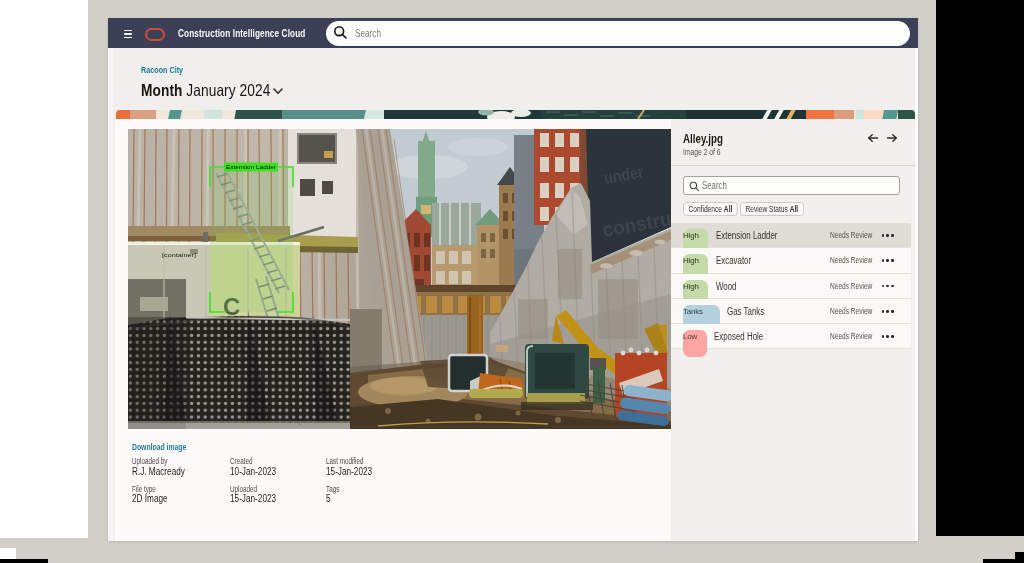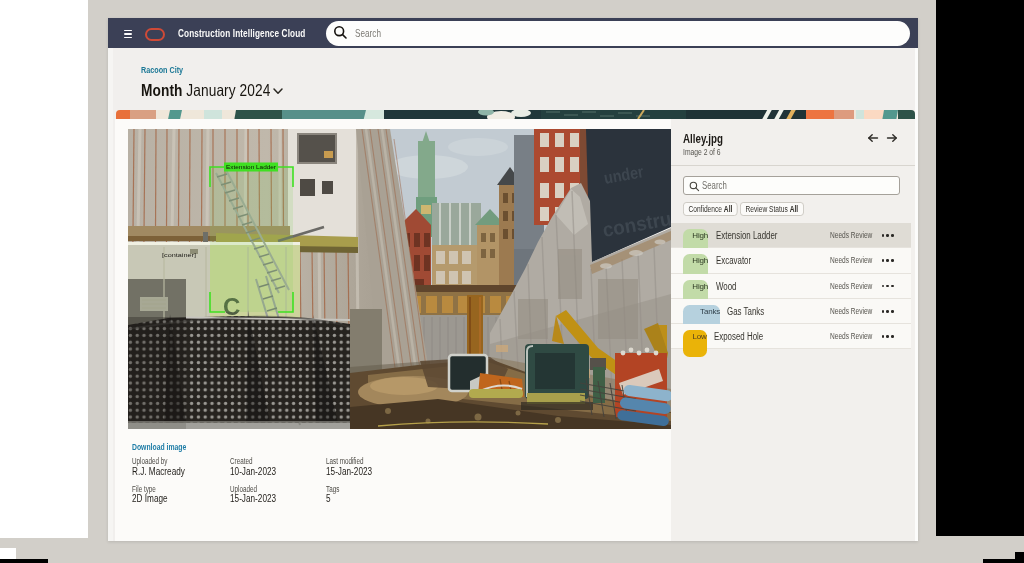--- a/index.html
+++ b/index.html
@@ -27,24 +27,24 @@
 #ptitle{left:683px;top:132px;font-size:12.5px;font-weight:bold;color:#1d1a16;transform:scaleX(.78);transform-origin:0 50%}
 #psub{left:683px;top:146.5px;font-size:9px;color:#57554f;transform:scaleX(.75);transform-origin:0 50%}
 #pdivider{left:670.5px;top:165px;width:244.5px;height:1px;background:#d8d5cf}
 #psearch{left:683px;top:175.5px;width:217px;height:19.5px;box-sizing:border-box;border:1px solid #a5a19a;border-radius:3px;background:#fdfdfb}
 #psearchtext{left:702px;top:175.5px;height:19.5px;line-height:19.5px;font-size:10px;color:#716f69;transform:scaleX(.78);transform-origin:0 50%}
 .chip{top:201.5px;height:14px;line-height:13px;box-sizing:border-box;border:1px solid #c9c5bf;border-radius:4px;background:#fbfaf8;font-size:8.5px;color:#33312c;padding:0 6px;transform:scaleX(.78);transform-origin:0 50%}
 #chip1{left:683px}
 #chip2{left:739.5px}
 .row{left:670.5px;width:240px;height:25.3px;background:#faf9f6;border-bottom:1px solid #e6e3dd;box-sizing:border-box}
 .rowsel{background:#dfdcd5}
-.badge{position:absolute;left:12.5px;top:6px;height:27px;line-height:13px;border-radius:6.5px;font-size:8px;letter-spacing:-0.2px;text-align:right}
+.badge{position:absolute;left:12.5px;top:6px;height:27px;line-height:13px;border-radius:6.5px;font-size:8px;letter-spacing:-0.2px;text-align:left}
 .bhigh{width:25px;background:#c2dba8;color:#2e3a24}
 .bmed{width:37px;background:#b6d1de;color:#33434c}
-.blow{width:23.5px;background:#eab308;color:#53401f}
+.blow{width:23.5px;background:#fca5a5;color:#53401f}
 .rtitle{position:absolute;top:0;height:25.3px;line-height:25.3px;font-size:10px;color:#37352f;transform:scaleX(.79);transform-origin:0 50%}
 .rstatus{position:absolute;left:159px;top:0;height:25.3px;line-height:25.3px;font-size:9px;color:#55534d;transform:scaleX(.73);transform-origin:0 50%}
 .rdots{position:absolute;left:211px;top:11.2px;width:16px;height:3px;white-space:nowrap}
 .rdots i{display:inline-block;vertical-align:top;width:2.7px;height:2.7px;border-radius:50%;background:#2b2926;margin-right:2px}
 #dlimg{left:132px;top:440.5px;font-size:9.5px;font-weight:bold;color:#1d7ca6;transform:scaleX(.72);transform-origin:0 50%}
 .mlabel{font-size:8.3px;color:#4c4a45;transform:scaleX(.76);transform-origin:0 50%}
 .mvalue{font-size:10.8px;color:#201d19;transform:scaleX(.76);transform-origin:0 50%}
 </style></head>
 <body>
 <div class="abs" id="whitecol"></div>

